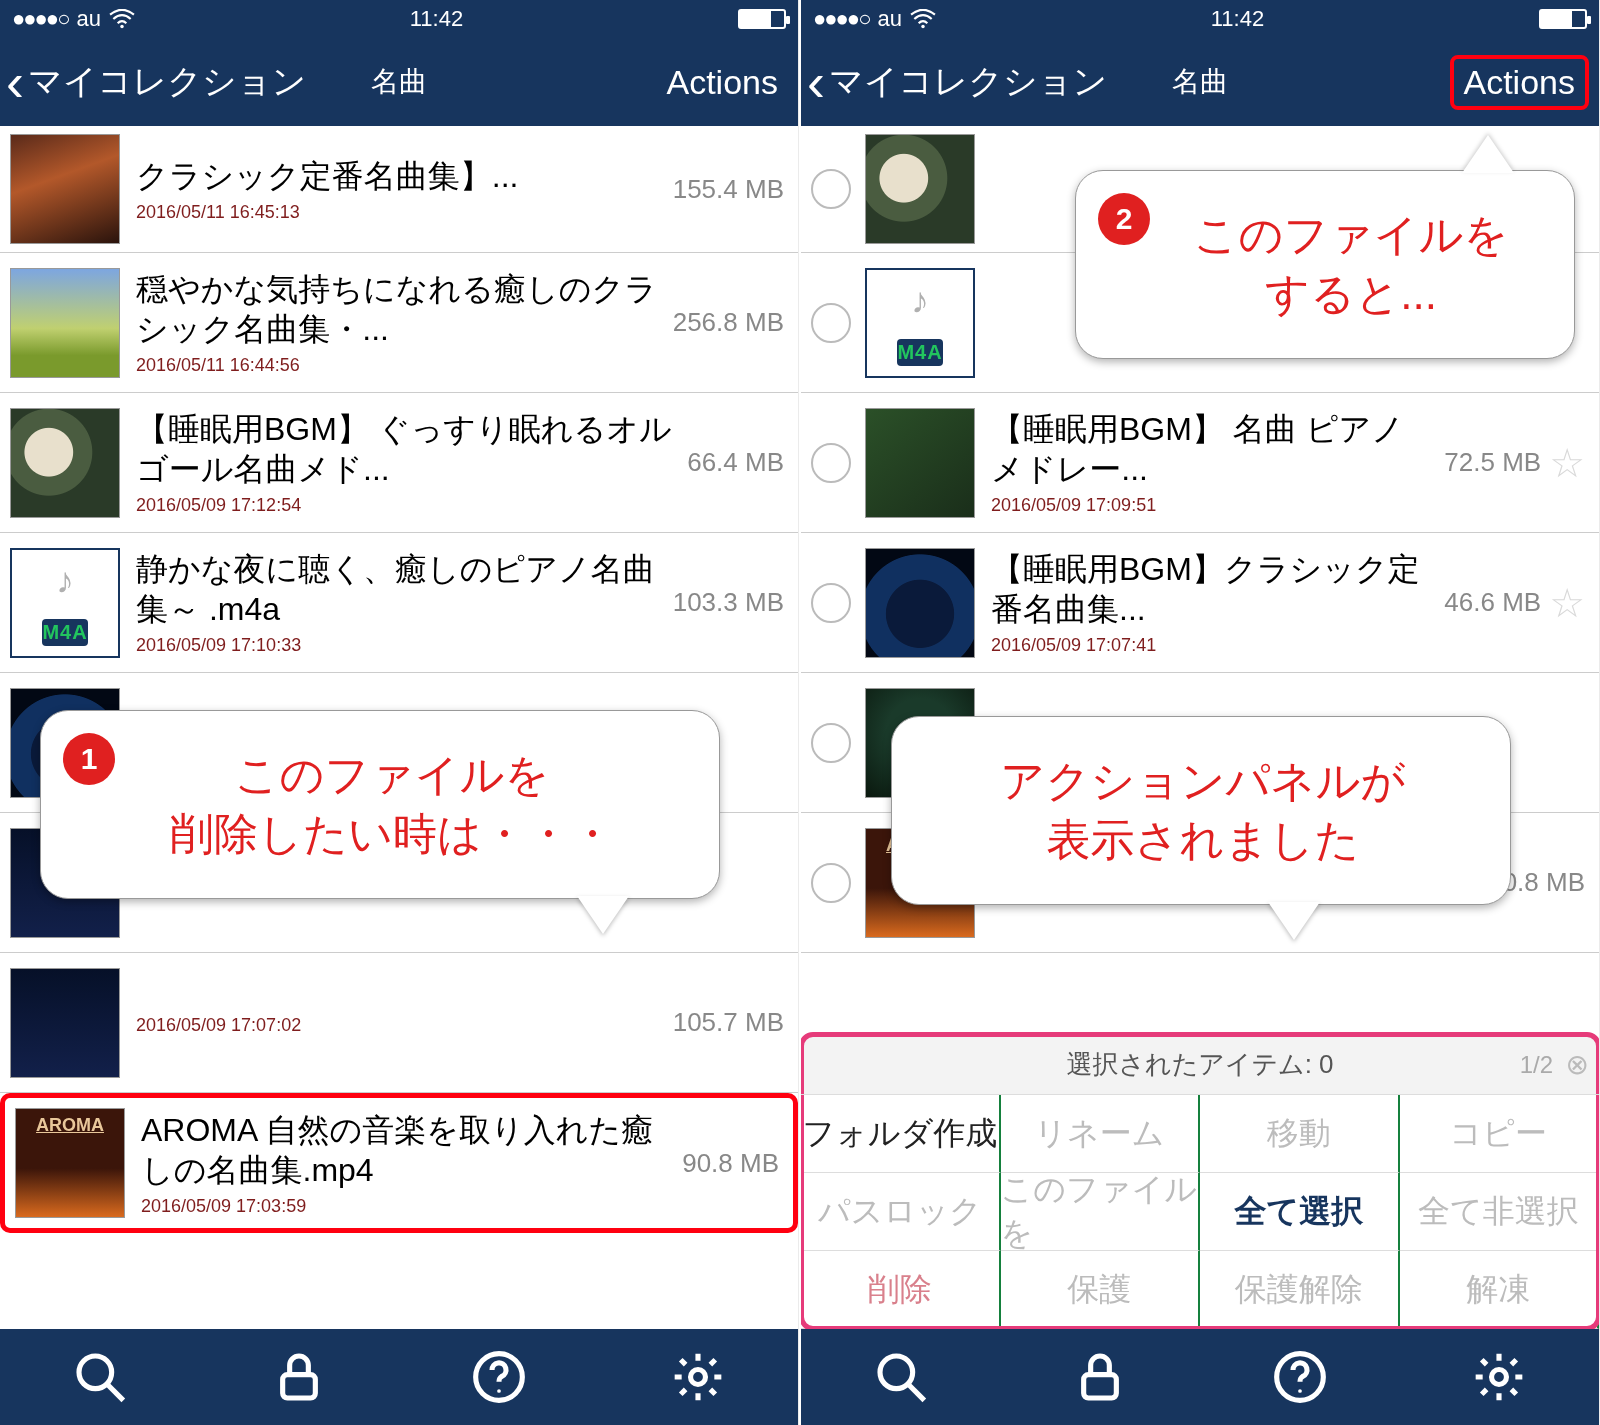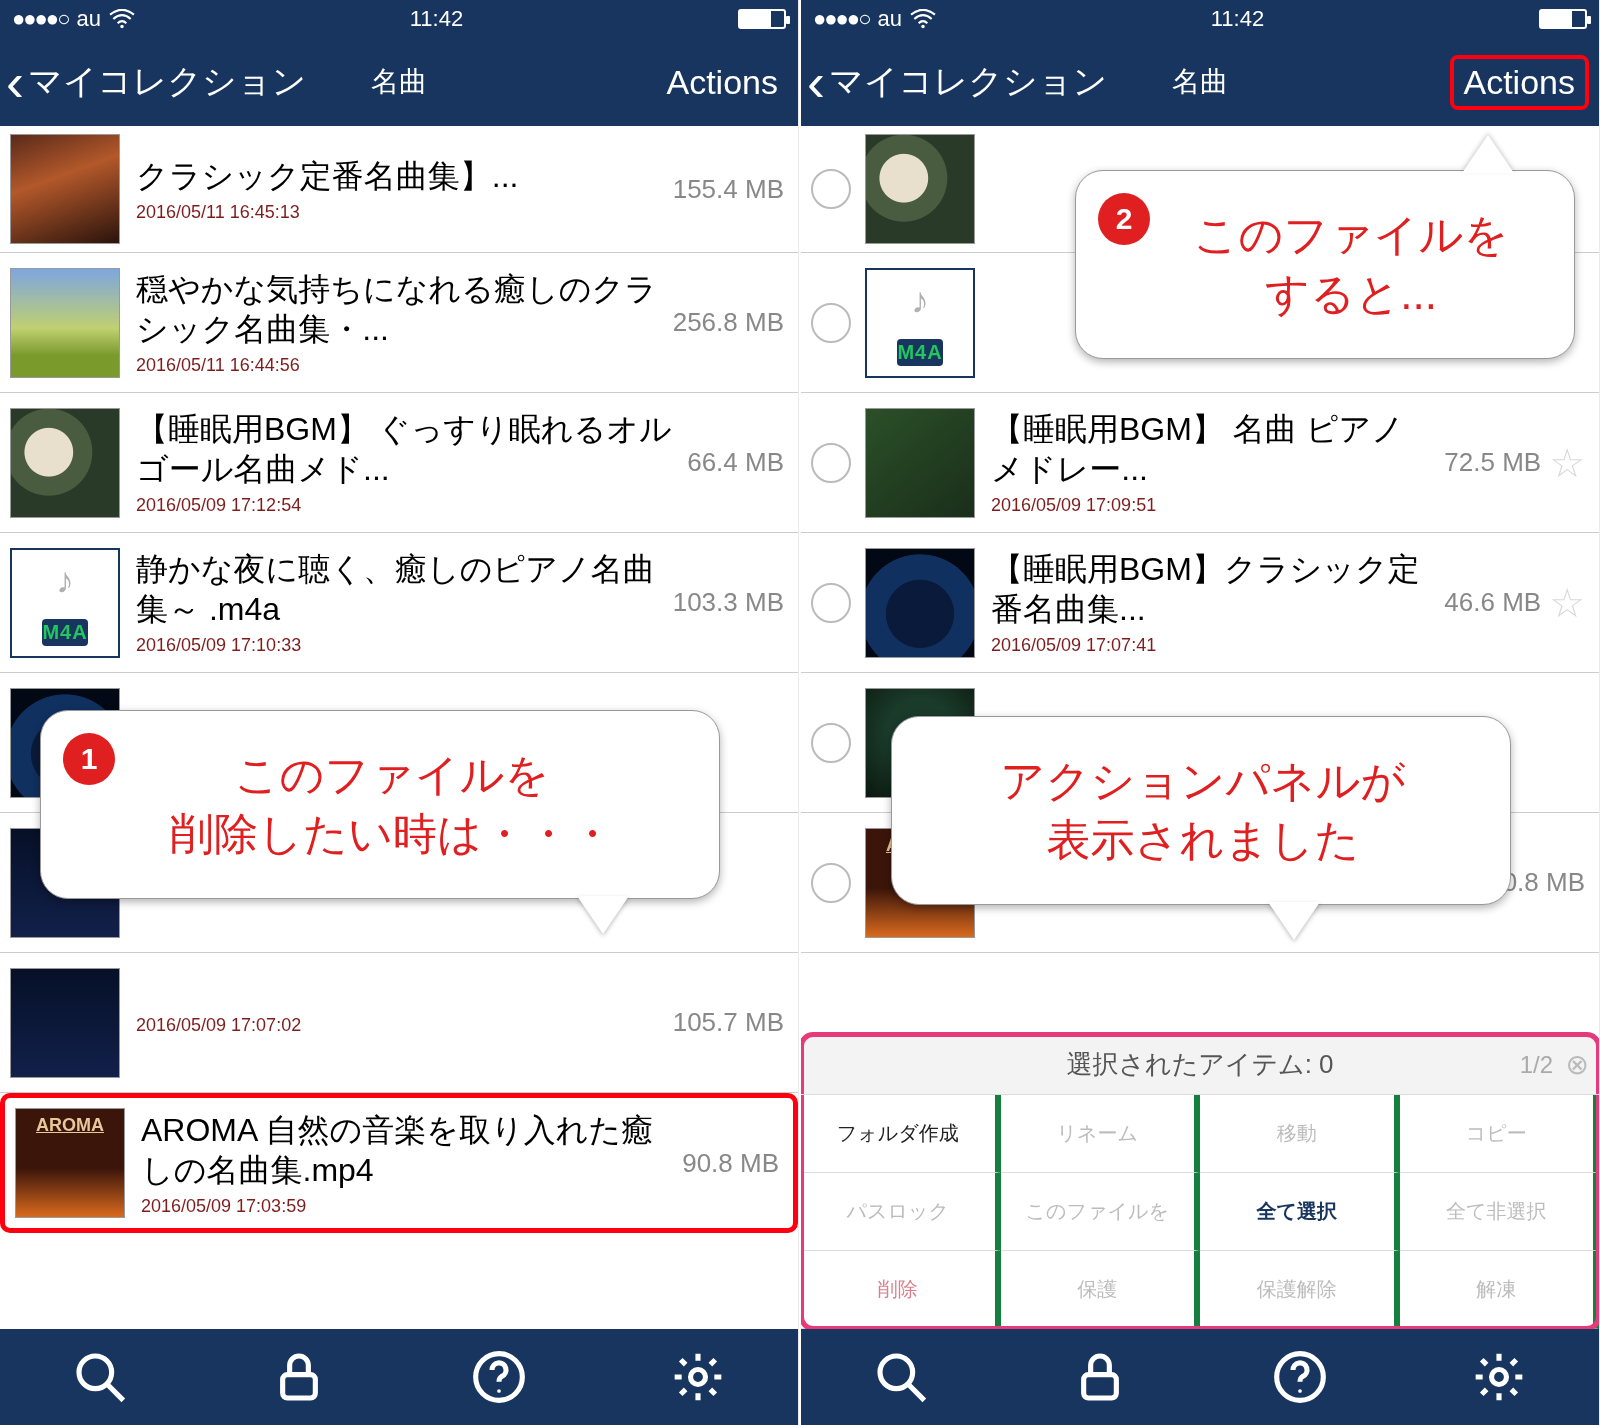--- a/index.html
+++ b/index.html
@@ -126,22 +126,22 @@
     display:flex; align-items:center; justify-content:center;
     position:relative; height:60px;
     font-size:26px; color:#555;
     border-bottom:1px solid #ddd;
   }
   .ap-page { position:absolute; right:46px; color:#aaa; font-size:24px; }
   .ap-close { position:absolute; right:10px; color:#bbb; font-size:28px; }
   .ap-grid { display:grid; grid-template-columns:repeat(4,1fr); }
   .ap-btn {
     height:78px; display:flex; align-items:center; justify-content:center;
-    font-size:20px; color:#bcbcbc;
-    border-right:6px solid #15803d; border-bottom:1px solid #ddd;
+    font-size:32px; color:#bcbcbc;
+    border-right:2px solid #15803d; border-bottom:1px solid #ddd;
     background:#fff;
   }
   .ap-btn.enabled { color:#222; font-weight:500; }
   .ap-btn.primary { color:#17355e; font-weight:600; }
   .ap-btn.danger  { color:#d9808c; }
   .hl-panel {
     outline:5px solid #e63b7a; outline-offset:-3px; border-radius:12px;
   }
 
   

